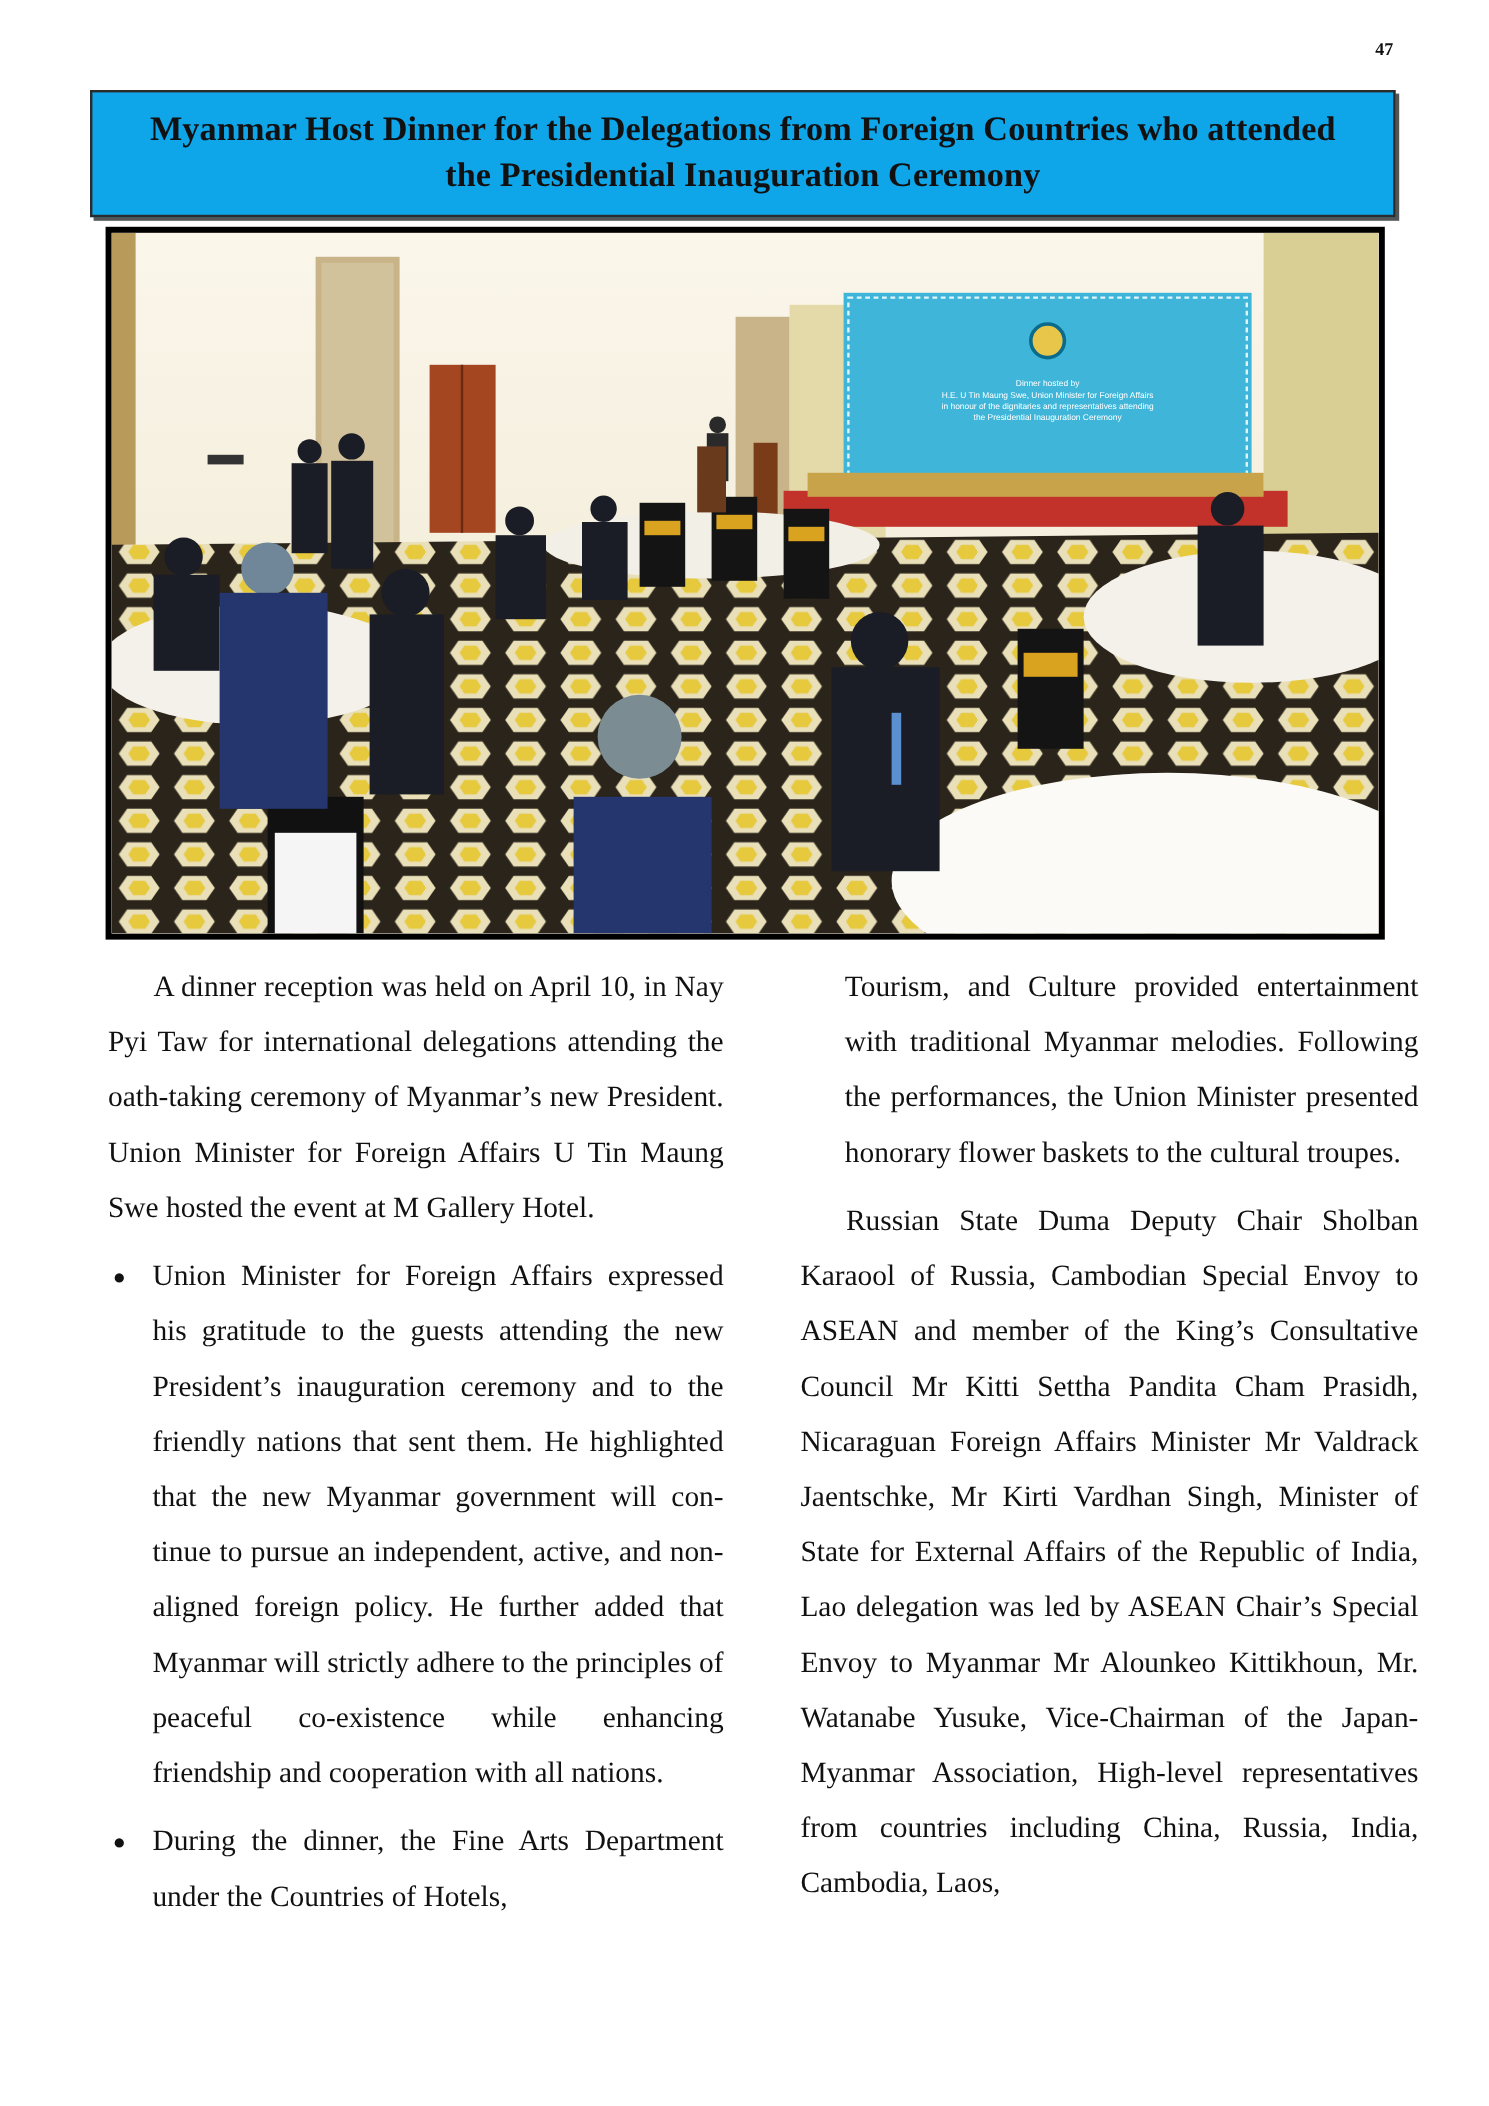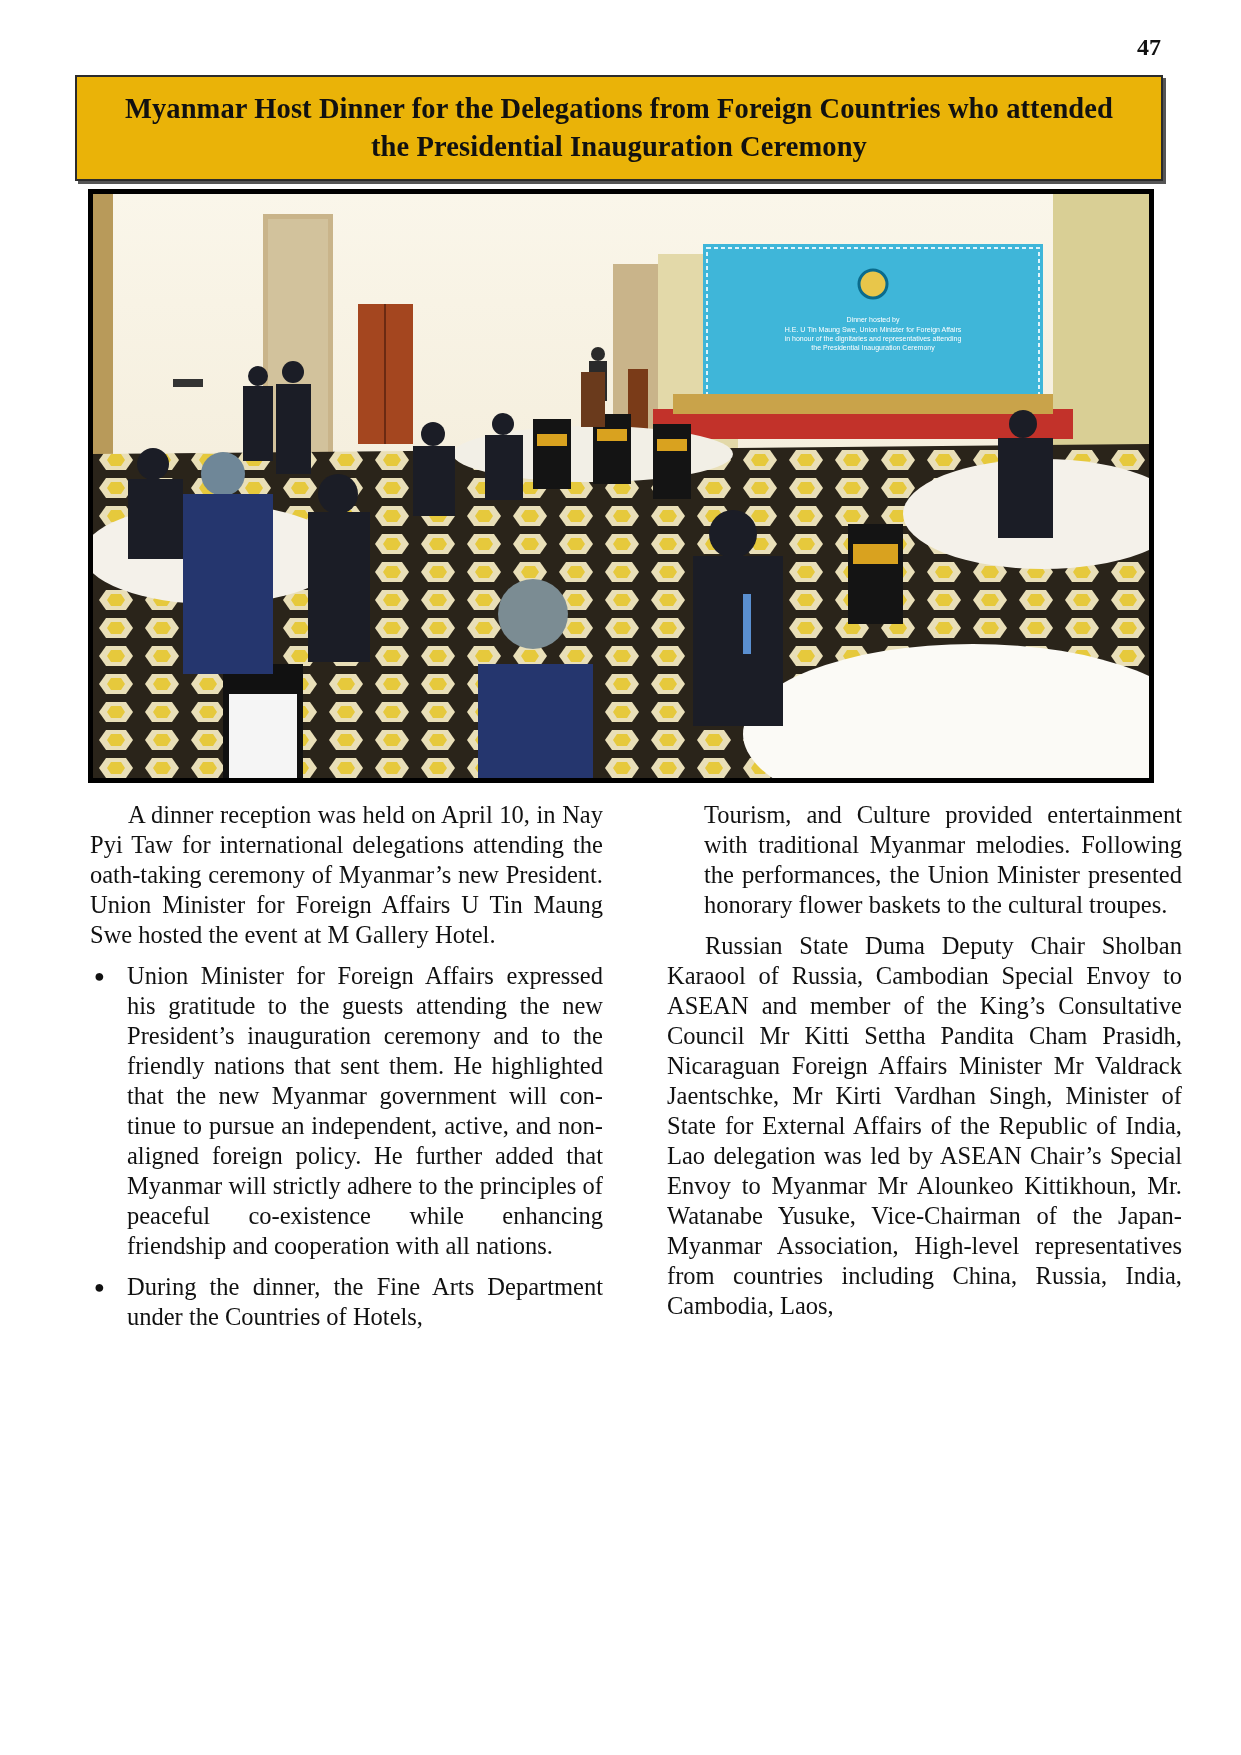--- a/index.html
+++ b/index.html
@@ -1,30 +1,30 @@
 <!DOCTYPE html>
 <html><head>
 <meta charset="utf-8">
 <style>
   html, body { margin: 0; padding: 0; background: #ffffff; }
   body { width: 1241px; height: 1755px; position: relative; overflow: hidden;
          font-family: "Liberation Serif", "DejaVu Serif", serif; color: #111; }
   .page-number { position: absolute; top: 34px; right: 80px; font-weight: bold;
-                 font-size: 24px; }
+                 font-size: 15px; }
   .title-box { position: absolute; left: 75px; top: 75px; width: 1088px; height: 106px;
-               background: #eab308; border: 2px solid #2b2b2b; box-sizing: border-box;
+               background: #0ea5e9; border: 2px solid #2b2b2b; box-sizing: border-box;
                box-shadow: 3px 3px 0 #555; display: flex; align-items: center;
                justify-content: center; text-align: center; }
   .title-box h1 { margin: 0; font-size: 28.5px; line-height: 38px; font-weight: bold;
                   color: #111; letter-spacing: 0.1px; }
   .photo { position: absolute; left: 88px; top: 189px; width: 1066px; height: 594px;
            border: 5px solid #000; box-sizing: border-box; overflow: hidden;
            background: #f3ecd9; }
   .photo svg { display: block; width: 100%; height: 100%; }
-  .col { position: absolute; top: 800px; font-size: 24.5px; line-height: 30px;
+  .col { position: absolute; top: 800px; font-size: 24.5px; line-height: 46px;
          text-align: justify; hyphens: manual; }
   .col.left { left: 90px; width: 513px; }
   .col.right { left: 643px; width: 515px; margin-left: 24px; }
   .col p { margin: 0 0 11px 0; }
   .col p.indent { text-indent: 38px; }
   .col p.cont { text-indent: 38px; }
   .col ul { margin: 0; padding: 0; list-style: none; }
   .col li { position: relative; padding-left: 37px; margin: 0 0 11px 0; }
   .col li .bullet { position: absolute; left: 4px; top: 0; font-size: 18px; }
 </style>

